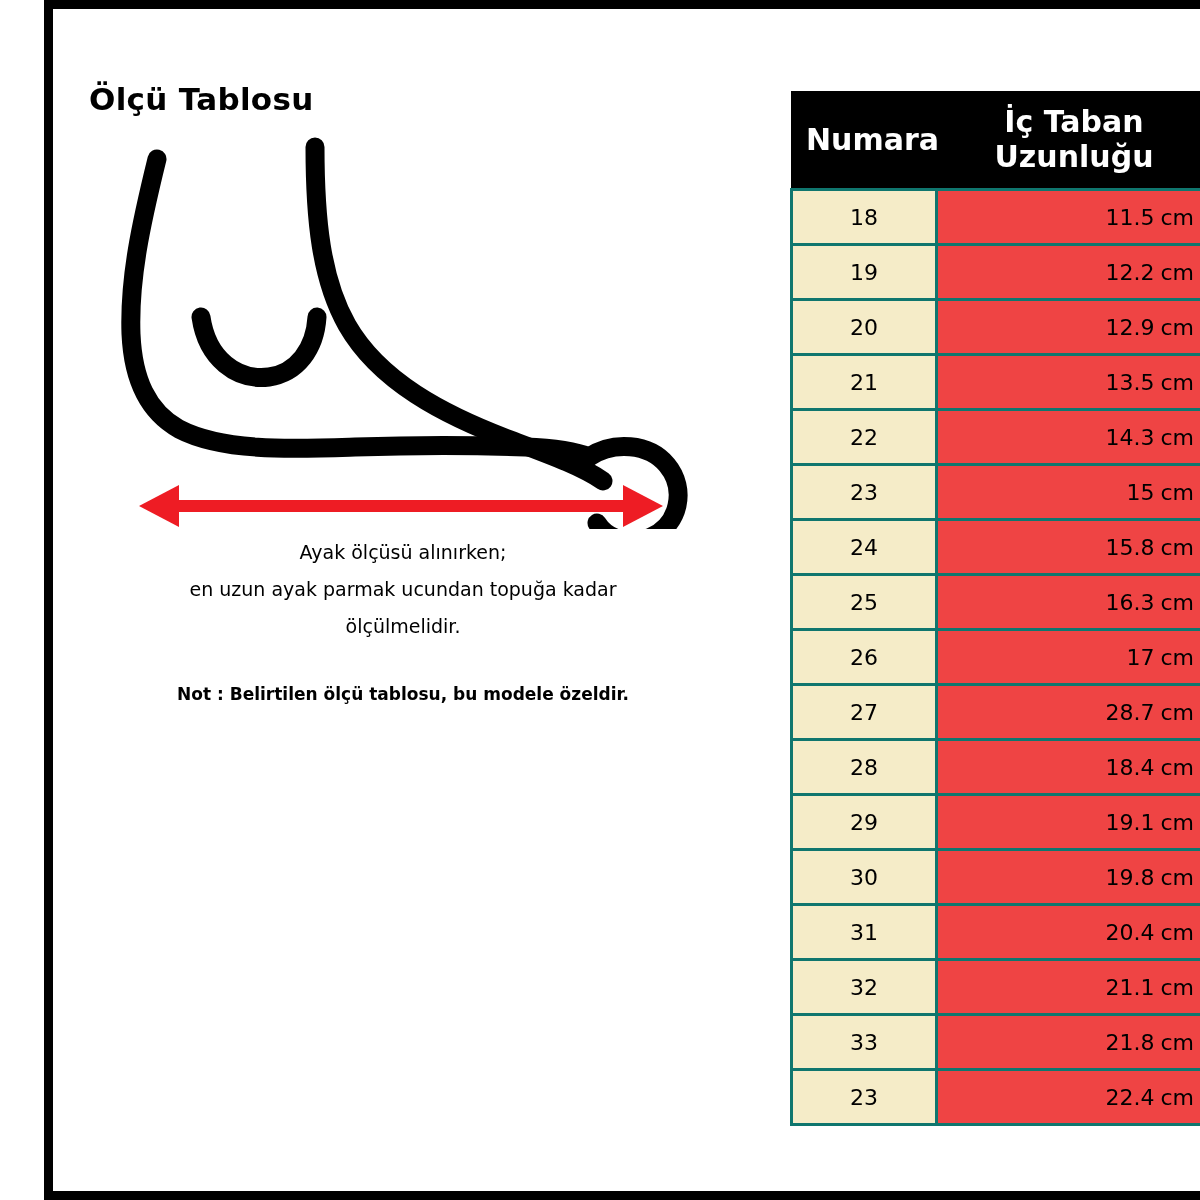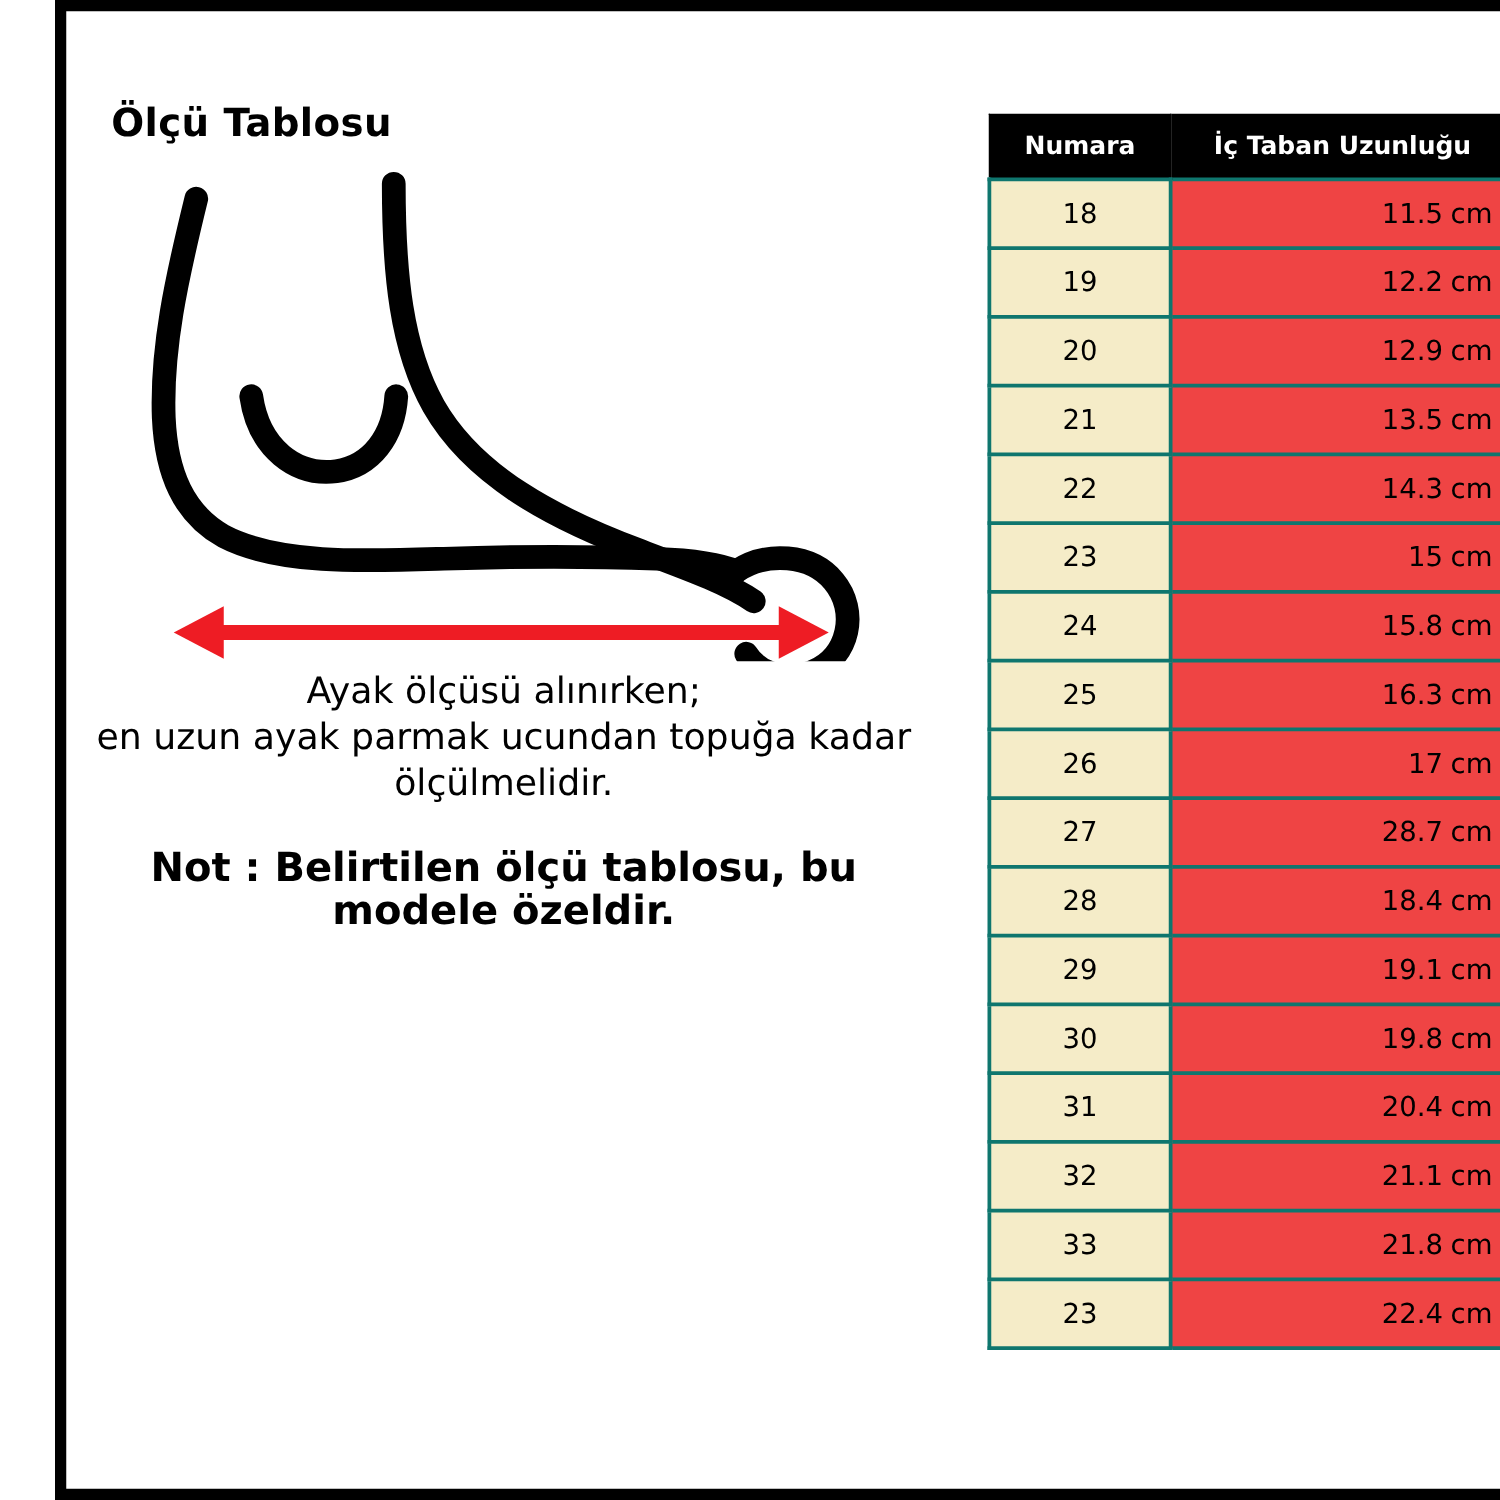--- a/index.html
+++ b/index.html
@@ -50,32 +50,32 @@
     width: 640px;
     height: 400px;
   }
 
   .caption {
     position: absolute;
     left: 0;
     top: 525px;
     width: 700px;
     text-align: center;
-    font-size: 29px;
+    font-size: 19px;
     line-height: 37px;
     color: #000;
   }
 
   .note {
     position: absolute;
     left: 0;
     top: 668px;
     width: 700px;
     text-align: center;
-    font-size: 32px;
+    font-size: 17px;
     font-weight: bold;
     line-height: 34px;
   }
 
   
   .table-wrap {
     position: absolute;
     left: 737px;
     top: 82px;
     width: 420px;
@@ -83,21 +83,21 @@
 
   table.size-table {
     border-collapse: collapse;
     width: 420px;
     table-layout: fixed;
   }
 
   table.size-table th {
     background: #000000;
     color: #ffffff;
-    font-size: 20px;
+    font-size: 30px;
     font-weight: bold;
     padding: 12px 14px 14px 14px;
     border: 1px solid #000000;
   }
   th.col-num { width: 145px; text-align: center; }
   th.col-len { width: 275px; text-align: center; }
 
   table.size-table td {
     border: 3px solid #0f766e;
     font-size: 22px;

